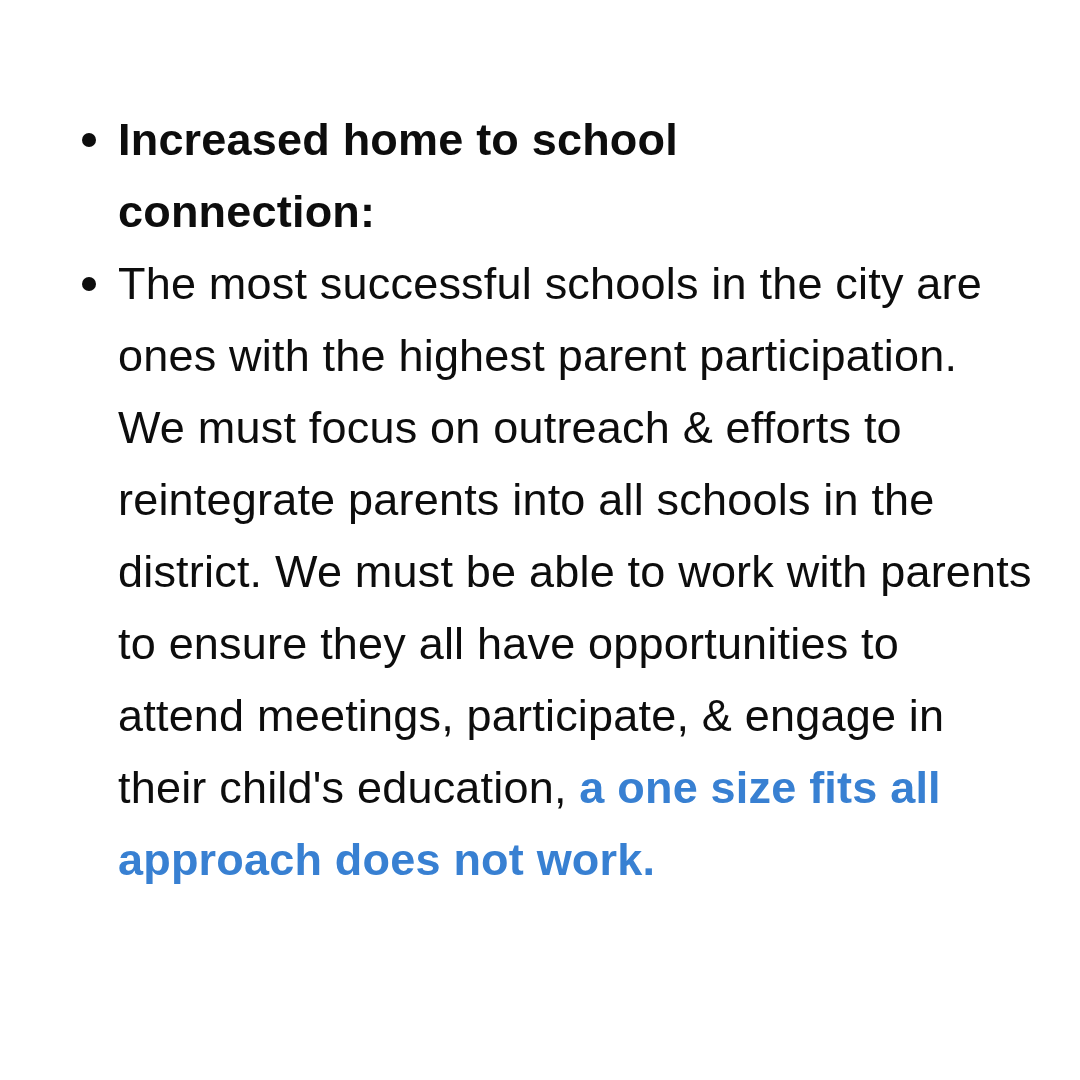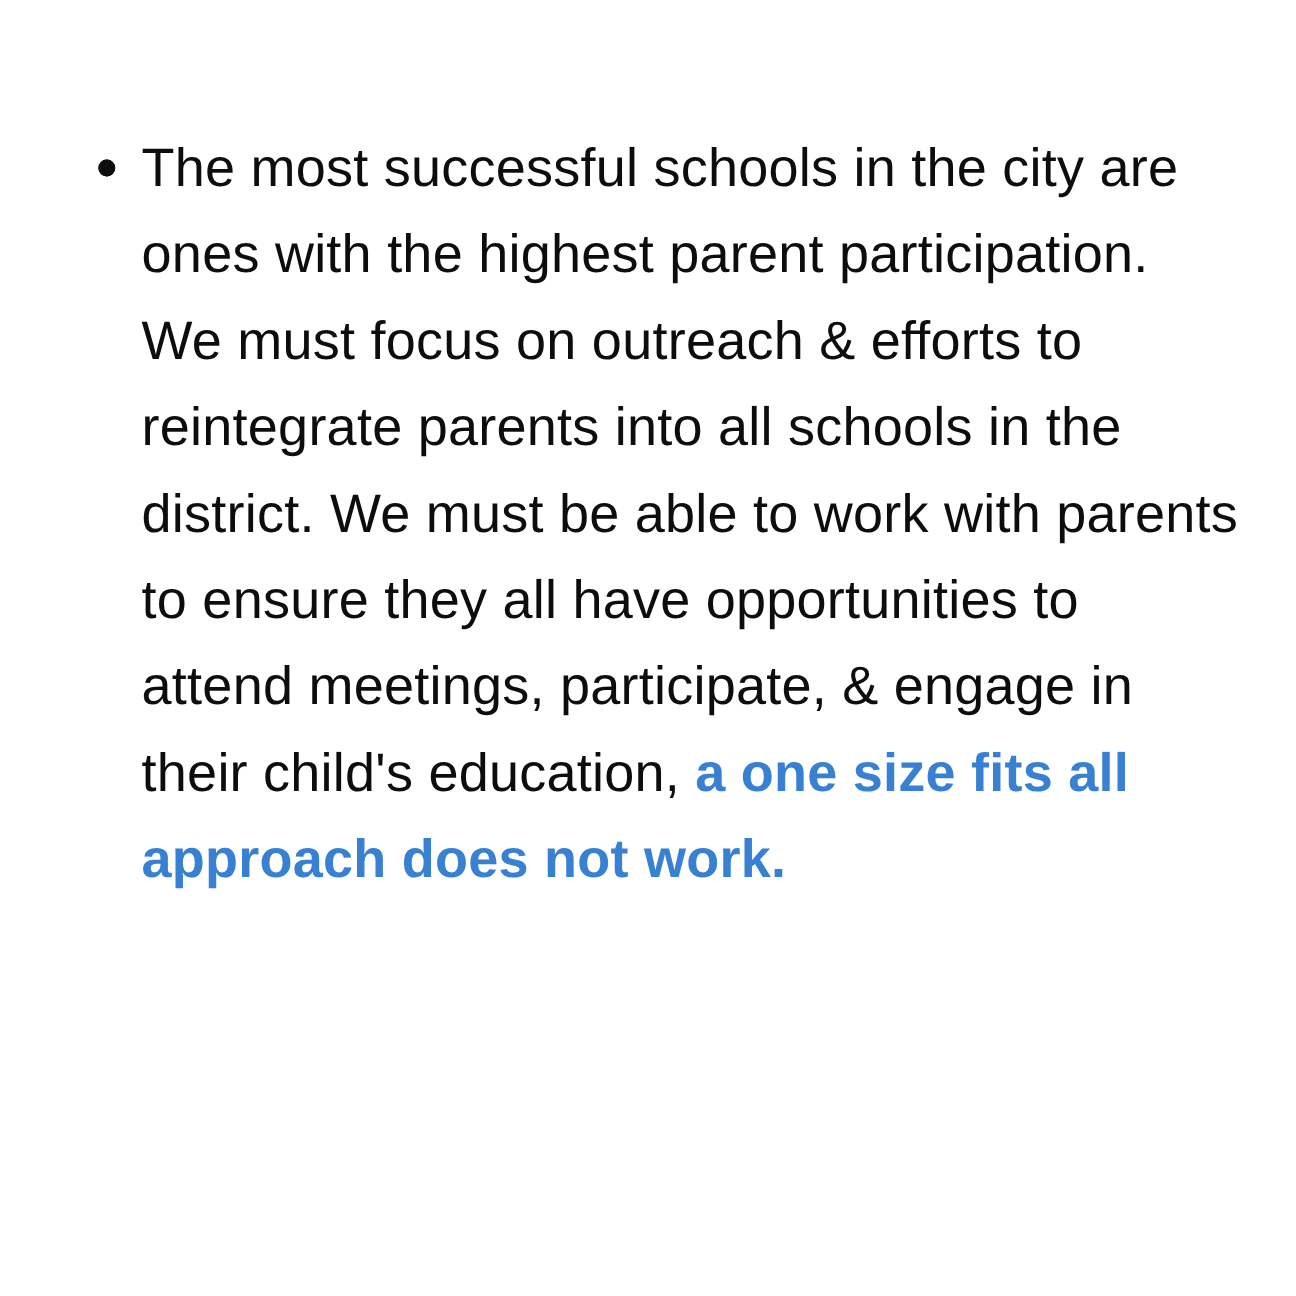--- a/index.html
+++ b/index.html
@@ -51,20 +51,21 @@
   }
 </style>
 </head>
 <body>
 
 <div class="canvas">
   <div class="content">
 
     <div class="bullet-item heading">
       <span class="dot"></span>
+      <span>Increased home to school connection:</span>
     </div>
 
     <div class="bullet-item body">
       <span class="dot"></span>
       <span>The most successful schools in the city are ones with the highest parent participation. We must focus on outreach &amp; efforts to reintegrate parents into all schools in the district. We must be able to work with parents to ensure they all have opportunities to attend meetings, participate, &amp; engage in their child's education, </span><span class="highlight" style="color: rgb(56, 128, 210);">a one size fits all approach does not work.</span>
     </div>
 
   </div>
 </div>
 

